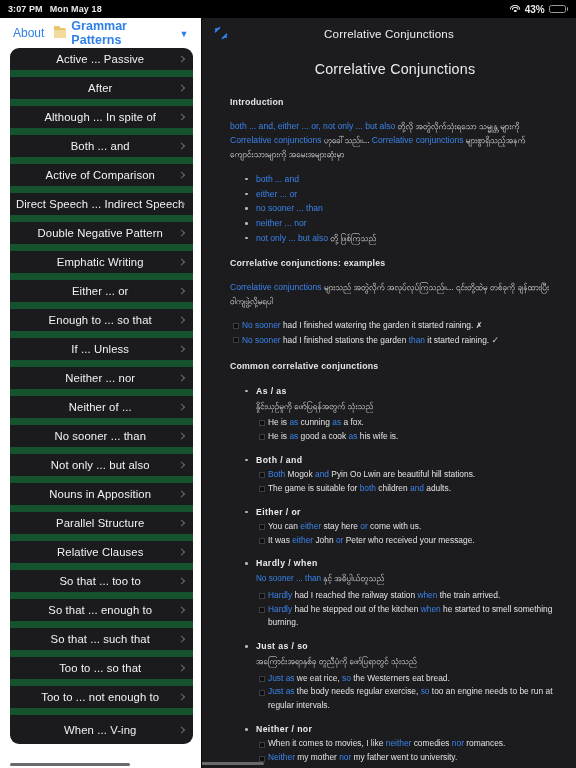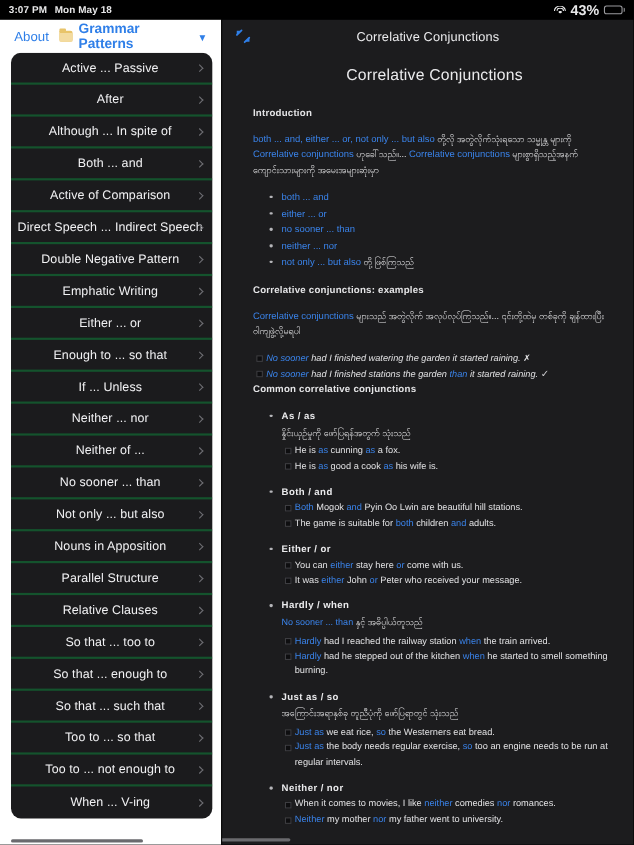--- a/index.html
+++ b/index.html
@@ -54,21 +54,21 @@
     content: ""; position: absolute; top: 2px; left: 0; right: 0; bottom: 0;
     background: #f3dba0; border-radius: 0 1px 1px 1px;
   }
   .sb-title { color: #2f7fe8; font-size: 12.5px; font-weight: 700; }
   .chev-dn { color: #2f7fe8; font-size: 9px; line-height: 1; transform: translateY(1px); }
 
   .sb-scroll { flex: 1 1 auto; overflow: hidden; padding: 0 8px 0 10px; position: relative; }
   .sb-card { background: #1b1b1d; border-radius: 9px; overflow: hidden; }
   .sb-row {
     height: 29px; display: flex; align-items: center; position: relative;
-    border-bottom: 2px solid #14532d; padding: 0 9px 0 6px;
+    border-bottom: 7px solid #14532d; padding: 0 9px 0 6px;
   }
   .sb-row:last-child { border-bottom: none; }
   .sb-row .lbl {
     flex: 1 1 auto; text-align: center; color: #f2f2f4;
     font-size: 11.3px; letter-spacing: .1px; white-space: nowrap;
   }
   .sb-chev {
     position: absolute; right: 9px; top: 50%; width: 5px; height: 5px;
     border-right: 1.3px solid #6d6d72; border-top: 1.3px solid #6d6d72;
     transform: translateY(-50%) rotate(45deg);
@@ -135,21 +135,21 @@
     <div class="sb-left">
       <span>3:07 PM</span>
       <span>Mon May 18</span>
     </div>
     <div class="sb-right">
       <span class="wifi-ic">
           <i class="a"></i>
           <i class="b"></i>
           <i class="c"></i>
         </span>
-      <span style="font-size:13px;font-weight:600;">43%</span>
+      <span style="font-size:10px;font-weight:600;">43%</span>
       <span class="batt">
         <span class="batt-shell"><span class="batt-fill"></span></span>
           <span class="batt-cap"></span>
       </span>
     </div>
   </div>
 
   <div class="split">
 
     <div class="sidebar">
@@ -293,21 +293,21 @@
             <li><span class="blue">either ... or</span></li>
             <li><span class="blue">no sooner ... than</span></li>
             <li><span class="blue">neither ... nor</span></li>
             <li><span class="blue">not only ... but also</span><span class="mm"> တို့ဖြစ်ကြသည်</span></li>
           </ul>
 
         <div class="h-sec">Correlative conjunctions: examples</div>
         <p class="para">
           <span class="blue">Correlative conjunctions</span><span class="mm"> များသည် အတွဲလိုက် အလုပ်လုပ်ကြသည်။... ၎င်းတို့ထဲမှ တစ်ခုကို ချန်ထားပြီး ဝါကျဖွဲ့လို့မရပါ</span>
         </p>
-        <ul class="sqs" id="example-items" style="font-style:italic;">
+        <ul class="sqs" id="example-items" style="margin-bottom:13px;">
             <li><span class="blue">No sooner</span><span> had I finished watering the garden it started raining. </span><span class="mark-x">✗</span></li>
             <li><span class="blue">No sooner</span><span> had I finished stations the garden </span><span class="blue">than</span><span> it started raining. </span><span class="mark-v">✓</span></li>
           </ul>
 
         <div class="h-sec">Common correlative conjunctions</div>
         <ul class="dots" id="common-groups">
             <li class="grp"><span class="topic">As / as</span><span class="topic-mm"><span>နှိုင်းယှဉ်မှုကို ဖော်ပြရန်အတွက် သုံးသည်</span></span><ul class="sqs">
                 <li><span>He is </span><span class="blue">as</span><span> cunning </span><span class="blue">as</span><span> a fox.</span></li>
                 <li><span>He is </span><span class="blue">as</span><span> good a cook </span><span class="blue">as</span><span> his wife is.</span></li>
               </ul></li>

